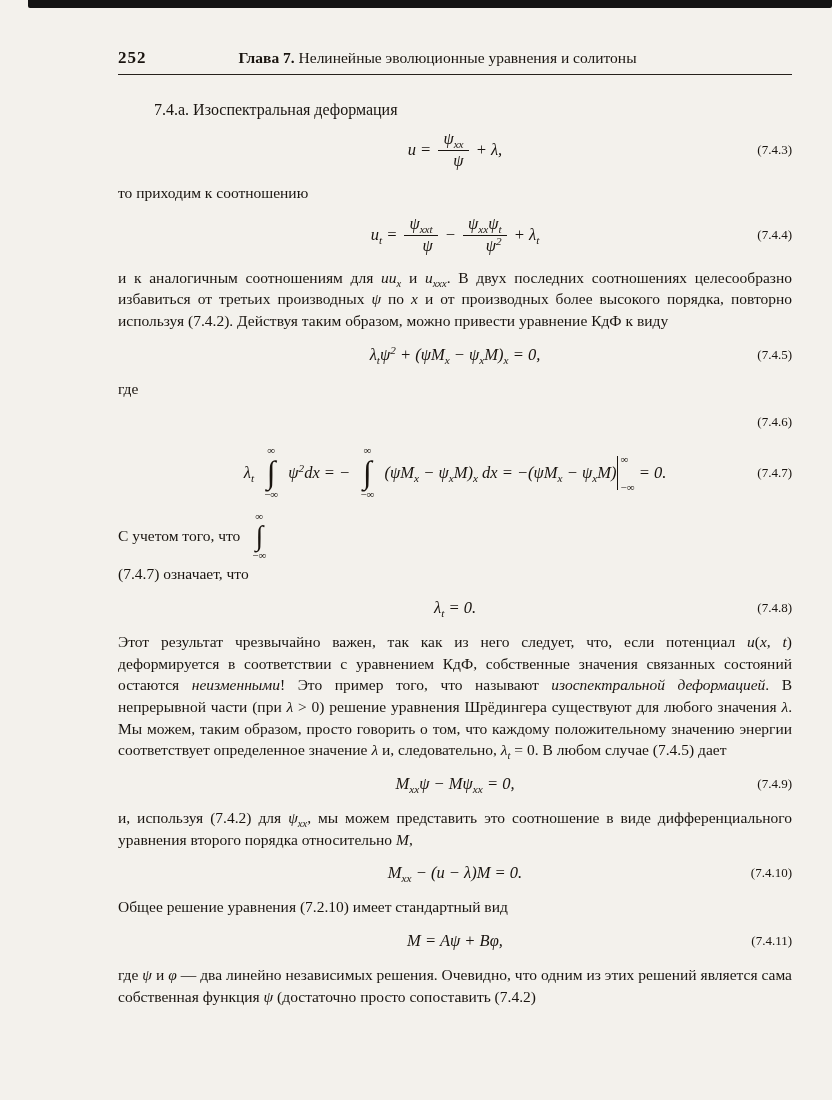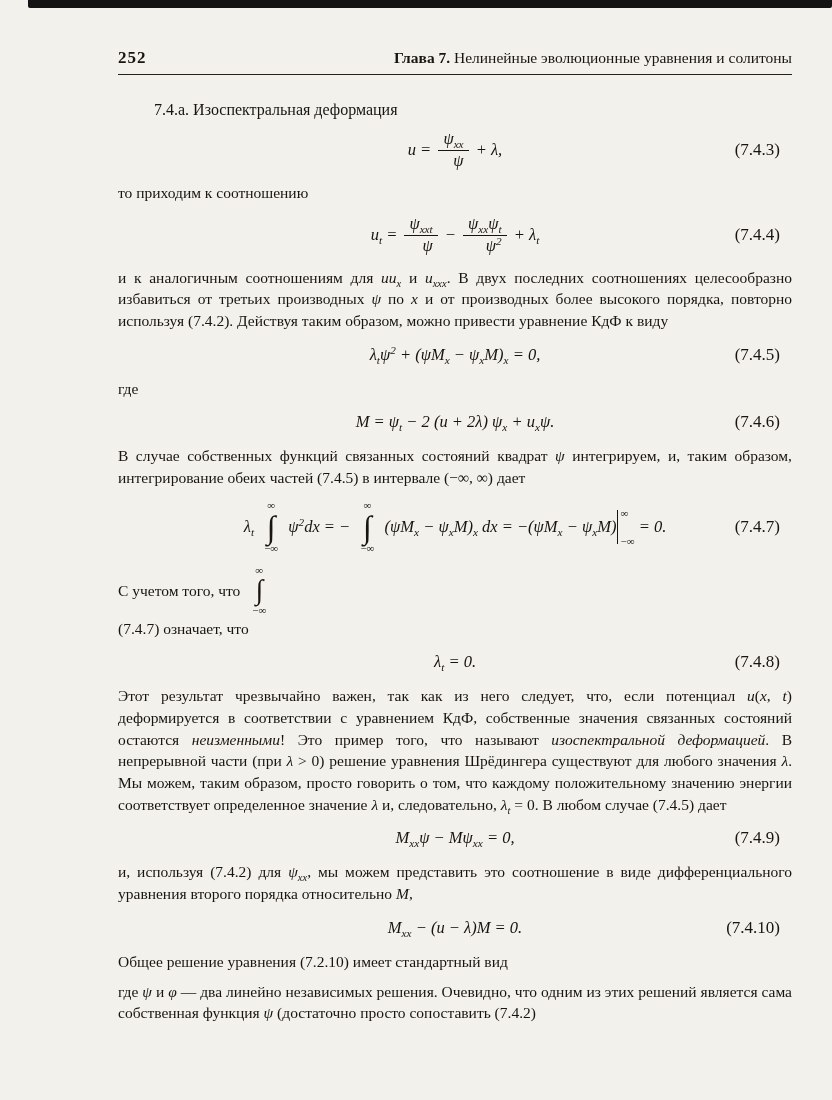--- a/index.html
+++ b/index.html
@@ -11,37 +11,37 @@
     overflow:hidden;
     font-family:"Liberation Serif","DejaVu Serif",serif;
     color:#19140f;
   }
   .scan-top-edge{
     position:absolute;top:0;left:28px;right:0;height:8px;
     background:#141414;border-radius:0 0 2px 2px;
   }
   .content{position:absolute;left:118px;top:48px;width:674px;}
 
-  .running-head{display:flex;align-items:baseline;font-size:15.5px;justify-content:space-between;}
+  .running-head{display:flex;align-items:baseline;font-size:15.5px;}
   .pagenum{font-weight:bold;font-size:17px;letter-spacing:1px;}
   .head-title{margin-left:92px;}
   .head-title .chap{font-weight:bold;}
   .rule{border-top:1.7px solid #26211c;margin-top:6px;}
 
   .section{font-size:16px;font-weight:normal;margin:26px 0 4px 0;padding-left:36px;}
 
   .para{font-size:15.5px;line-height:1.4;text-align:justify;margin:8px 0;}
   .para.indent{text-indent:36px;}
   .para i{font-style:italic;}
   sub,sup{font-size:68%;line-height:0;}
 
   .eq{position:relative;display:flex;justify-content:center;align-items:center;margin:11px 0;font-size:16.5px;min-height:24px;}
   .eq-body{font-style:italic;display:inline-flex;align-items:center;}
   .eq-body>span{white-space:pre;}
-  .eq-tag{position:absolute;right:12px;top:50%;transform:translateY(-50%);font-style:normal;font-size:17px;}
+  .eq-tag{position:absolute;right:0;top:50%;transform:translateY(-50%);font-style:normal;font-size:13px;}
 
   .frac{display:inline-flex;flex-direction:column;align-items:flex-end;margin:0 3px;line-height:1.15;}
   .frac .num{padding:0 5px 1px;border-bottom:1.3px solid #19140f;}
   .frac .den{padding:1px 5px 0;}
 
   .intg{display:inline-flex;flex-direction:column;align-items:center;margin:0 6px;font-style:normal;line-height:1;}
   .intg .lim{font-size:11px;line-height:1;font-style:normal;}
   .intg .sign{font-size:32px;line-height:0.95;padding:1px 0;}
   .intg.small .sign{font-size:28px;}
 
@@ -97,27 +97,23 @@
     <div class="eq">
       <span class="eq-body">
           <span>λ<sub>t</sub>ψ<sup>2</sup> + (ψM<sub>x</sub> − ψ<sub>x</sub>M)<sub>x</sub> = 0,</span>
         </span>
       <span class="eq-tag">(7.4.5)</span>
     </div>
 
     <p class="para">где</p>
 
     <div class="eq">
-      <span class="eq-body">
-          <span>M = ψ<sub>t</sub> − 2 (u + 2λ) ψ<sub>x</sub> + u<sub>x</sub>ψ.</span>
-        </span>
       <span class="eq-tag">(7.4.6)</span>
     </div>
 
-    <p class="para">В случае собственных функций связанных состояний квадрат <i>ψ</i> интегрируем, и, таким образом, интегрирование обеих частей (7.4.5) в интервале (−∞, ∞) дает</p>
 
     <div class="eq">
       <span class="eq-body">
           <span>λ<sub>t</sub> </span>
           <span class="intg"><span class="lim">∞</span><span class="sign">∫</span><span class="lim">−∞</span></span>
           <span> ψ<sup>2</sup>dx = − </span>
           <span class="intg"><span class="lim">∞</span><span class="sign">∫</span><span class="lim">−∞</span></span>
           <span> (ψM<sub>x</sub> − ψ<sub>x</sub>M)<sub>x</sub> dx = −(ψM<sub>x</sub> − ψ<sub>x</sub>M)</span>
           <span class="evalbar"><span class="vline"></span><span class="lims"><span>∞</span><span>−∞</span></span></span>
           <span> = 0.</span>
@@ -157,17 +153,23 @@
 
     <div class="eq">
       <span class="eq-body">
           <span>M<sub>xx</sub> − (u − λ)M = 0.</span>
         </span>
       <span class="eq-tag">(7.4.10)</span>
     </div>
 
     <p class="para">Общее решение уравнения (7.2.10) имеет стандартный вид</p>
 
+    <div class="eq">
+      <span class="eq-body">
+          <span>M = Aψ + Bφ,</span>
+        </span>
+      <span class="eq-tag">(7.4.11)</span>
+    </div>
 
     <p class="para">где <i>ψ</i> и <i>φ</i> — два линейно независимых решения. Очевидно, что одним из этих решений является сама собственная функция <i>ψ</i> (достаточно просто сопоставить (7.4.2)</p>
 
   </div>
 </div>
 
 </body></html>

